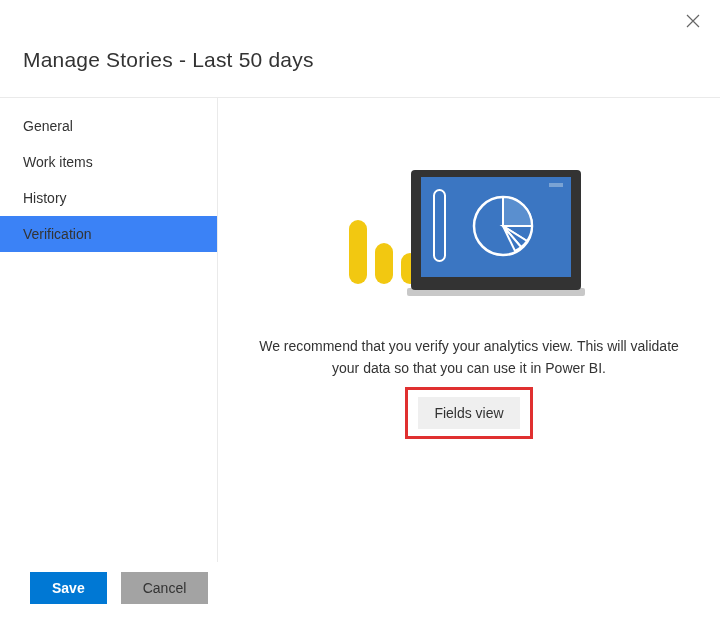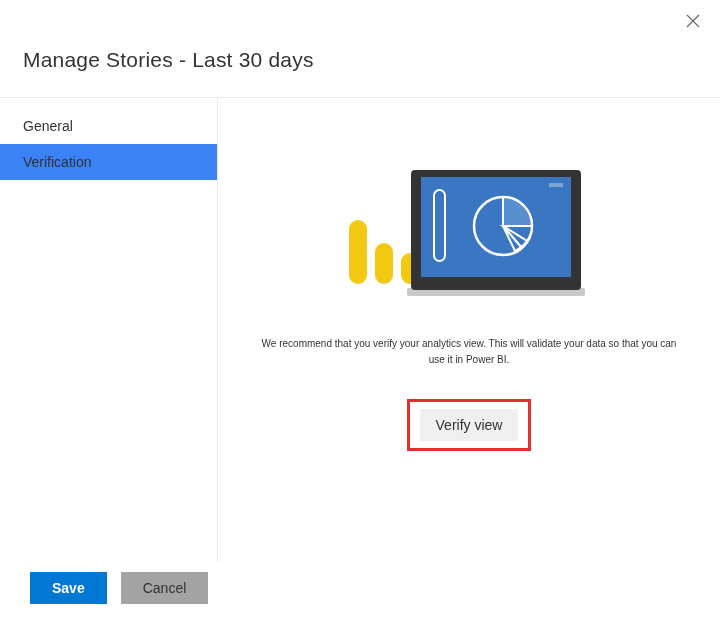--- a/index.html
+++ b/index.html
@@ -133,25 +133,25 @@
     }
     .pie {
       position: absolute;
       left: 50px;
       top: 17px;
       width: 64px;
       height: 64px;
     }
     .desc {
       text-align: center;
-      font-size: 10px;
+      font-size: 14px;
       color: #333;
       line-height: 1.55;
       max-width: 430px;
-      margin-bottom: 32px;
+      margin-bottom: 8px;
     }
     .verify-wrap {
       border: 3px solid #e03030;
       padding: 7px 10px;
     }
     .verify-btn {
       background: #efefef;
       border: none;
       padding: 8px 16px;
       font-size: 14px;
@@ -178,27 +178,29 @@
   </style>
 </head>
 <body>
 
 <div class="close-btn">
   <svg viewBox="0 0 14 14">
       <path d="M1 1 L13 13 M13 1 L1 13" stroke="#666" stroke-width="1.2" fill="none"></path>
     </svg>
 </div>
 
-<h1 class="page-title">Manage Stories - Last 30 days</h1>
+<h1 class="page-title">Manage Stories - Last 50 days</h1>
 
 <div class="divider"></div>
 
 <div class="content">
   <nav class="sidebar">
     <div class="sidebar-item">General</div>
+    <div class="sidebar-item">Work items</div>
+    <div class="sidebar-item">History</div>
     <div class="sidebar-item selected">Verification</div>
   </nav>
 
   <div class="main">
     <div class="illustration">
       <div class="bar b1"></div>
       <div class="bar b2"></div>
       <div class="bar b3"></div>
       <div class="tablet">
         <div class="tablet-stand"></div>
@@ -214,21 +216,21 @@
               <path d="M32 32 L50 53 A29 29 0 0 1 44 57 Z" fill="#3b76c2" stroke="#fff" stroke-width="2"></path>
             </svg>
           </div>
         </div>
       </div>
     </div>
 
     <p class="desc">We recommend that you verify your analytics view. This will validate your data so that you can use it in Power BI.</p>
 
     <div class="verify-wrap">
-      <button class="verify-btn">Verify view</button>
+      <button class="verify-btn">Fields view</button>
     </div>
   </div>
 </div>
 
 <div class="footer">
   <button class="btn btn-primary">Save</button>
   <button class="btn btn-secondary">Cancel</button>
 </div>
 
 </body></html>

